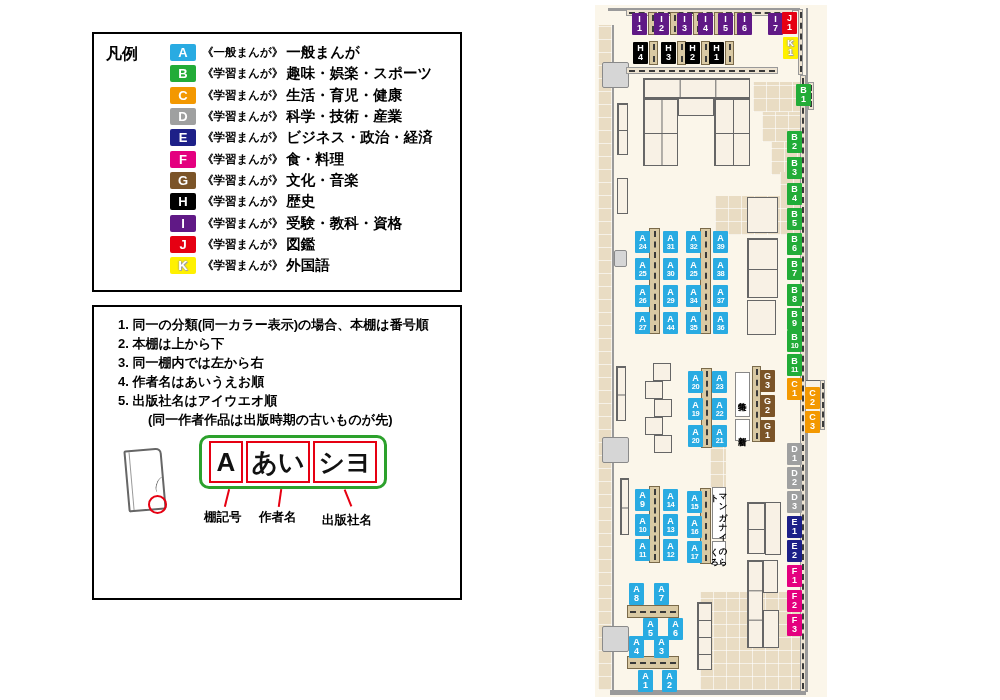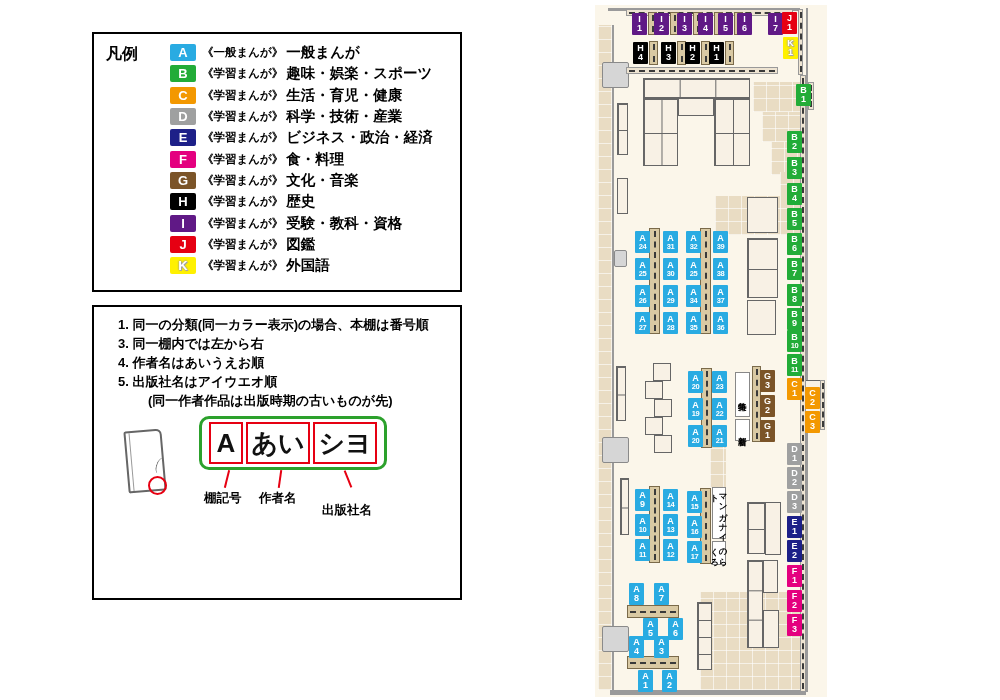--- a/index.html
+++ b/index.html
@@ -116,41 +116,42 @@
         <span class="lg-chip k" style="background: rgb(255, 241, 0);">K</span>
         <span class="lg-cat">《学習まんが》</span>
         <span class="lg-label">外国語</span>
       </div>
     </div>
 </div>
 
 <div class="panel" id="rules-box">
   <div id="rules-list">
       <div class="rule-line">1. 同一の分類(同一カラー表示)の場合、本棚は番号順</div>
+      <div class="rule-line">2. 本棚は上から下</div>
       <div class="rule-line">3. 同一棚内では左から右</div>
       <div class="rule-line">4. 作者名はあいうえお順</div>
       <div class="rule-line">5. 出版社名はアイウエオ順</div>
       <div class="rule-line rule-note">(同一作者作品は出版時期の古いものが先)</div>
     </div>
 
   <div id="label-fig">
     <div id="book"></div>
     <div id="book-tag"></div>
     <div id="book-ring"></div>
     <div id="label-plate">
       <div class="plate-cell cell-a">A</div>
       <div class="plate-cell cell-b">あい</div>
       <div class="plate-cell cell-c">シヨ</div>
     </div>
     <div class="leader" style="left:122px;top:56px;transform:rotate(14deg);"></div>
     <div class="leader" style="left:175px;top:56px;transform:rotate(8deg);"></div>
     <div class="leader" style="left:243px;top:56px;transform:rotate(-22deg);"></div>
     <div class="fig-cap" style="left:100px;top:76px;">棚記号</div>
     <div class="fig-cap" style="left:155px;top:76px;">作者名</div>
-    <div class="fig-cap" style="left:218px;top:88px;">出版社名</div>
+    <div class="fig-cap" style="left:218px;top:79px;">出版社名</div>
   </div>
 </div>
 
 <div id="floor-map">
     <div class="abs tile" style="left: 3px; top: 20px; width: 15px; height: 665px;"></div>
     <div class="abs tile" style="left: 158px; top: 77px; width: 47px; height: 30px;"></div>
     <div class="abs tile" style="left: 167px; top: 107px; width: 38px; height: 30px;"></div>
     <div class="abs tile" style="left: 176px; top: 137px; width: 29px; height: 33px;"></div>
     <div class="abs tile" style="left: 185px; top: 167px; width: 20px; height: 26px;"></div>
     <div class="abs tile" style="left: 120px; top: 191px; width: 85px; height: 39px;"></div>
@@ -423,21 +424,21 @@
     <div class="abs lbl" style="left: 68px; top: 253px; width: 15px; height: 22px; background: rgb(41, 171, 226);">
       <span>A</span>
       <span class="n2">30</span>
     </div>
     <div class="abs lbl" style="left: 68px; top: 280px; width: 15px; height: 22px; background: rgb(41, 171, 226);">
       <span>A</span>
       <span class="n2">29</span>
     </div>
     <div class="abs lbl" style="left: 68px; top: 307px; width: 15px; height: 22px; background: rgb(41, 171, 226);">
       <span>A</span>
-      <span class="n2">28</span>
+      <span class="n2">44</span>
     </div>
     <div class="abs lbl" style="left: 91px; top: 226px; width: 15px; height: 22px; background: rgb(41, 171, 226);">
       <span>A</span>
       <span class="n2">32</span>
     </div>
     <div class="abs lbl" style="left: 91px; top: 253px; width: 15px; height: 22px; background: rgb(41, 171, 226);">
       <span>A</span>
       <span class="n2">25</span>
     </div>
     <div class="abs lbl" style="left: 91px; top: 280px; width: 15px; height: 22px; background: rgb(41, 171, 226);">

